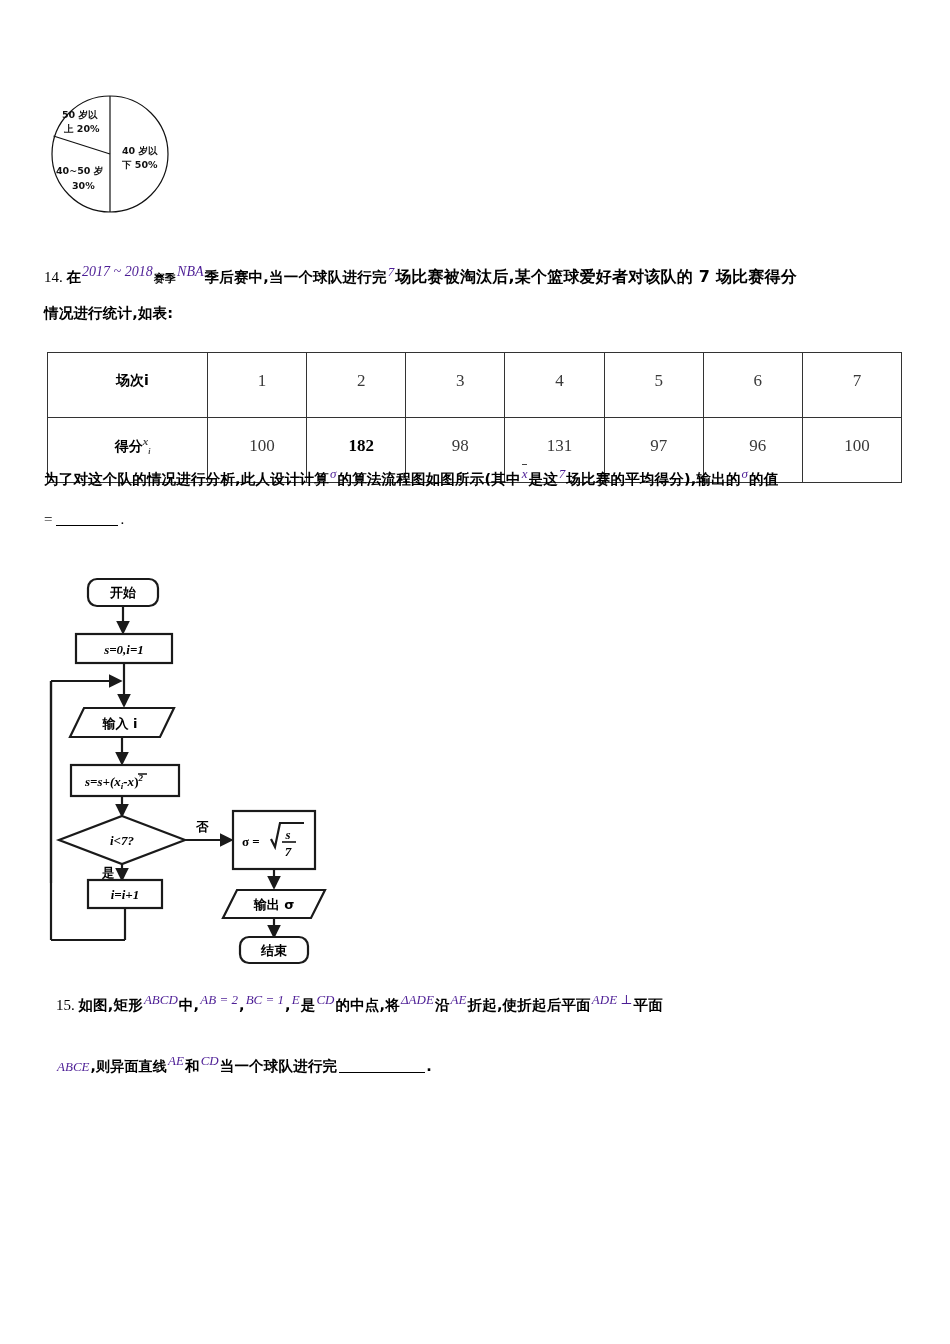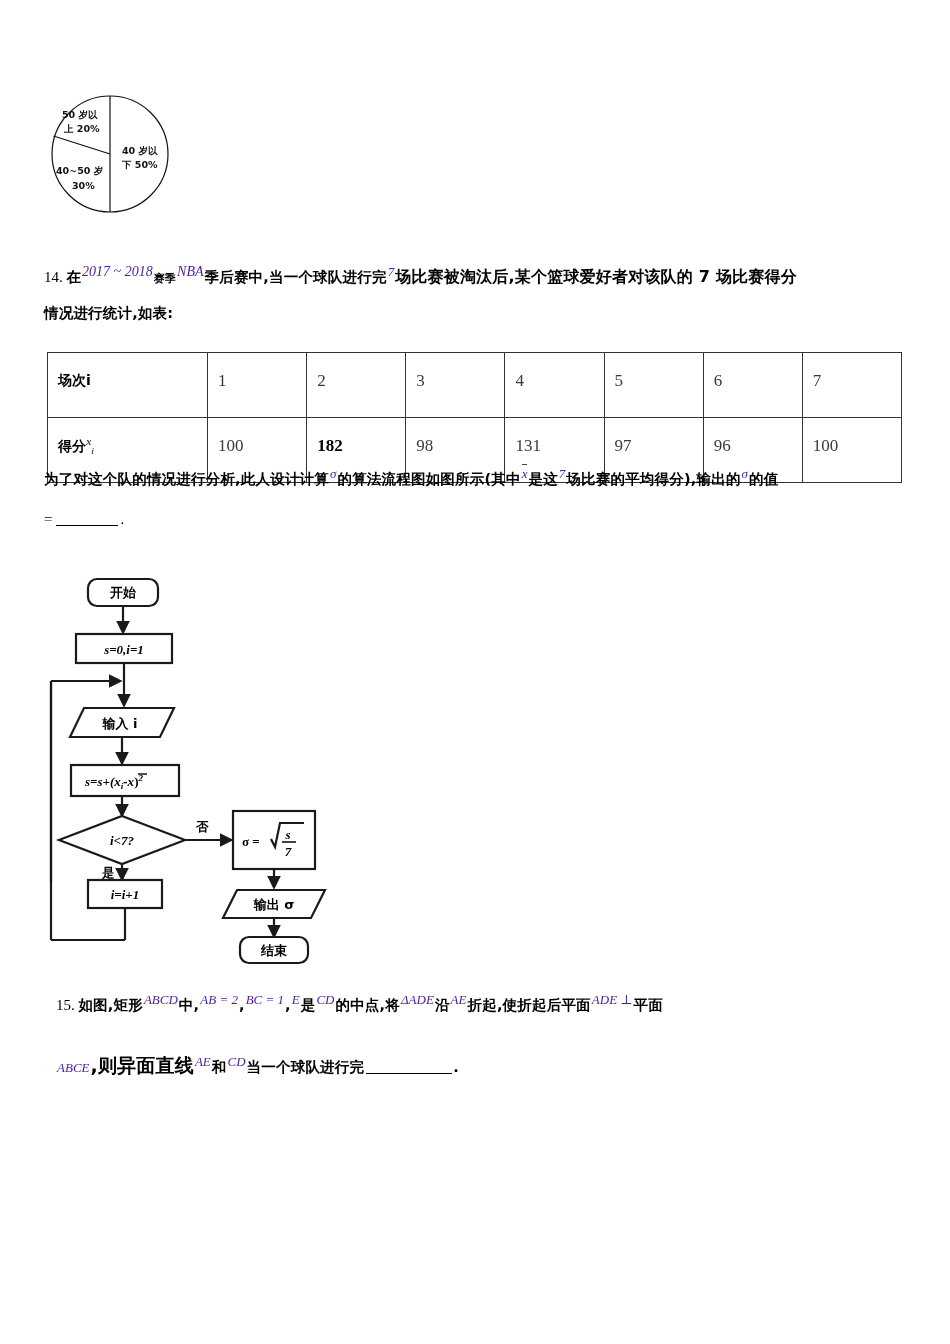--- a/index.html
+++ b/index.html
@@ -78,20 +78,21 @@
     table-layout: fixed;
   }
   #score-table td {
     border: 1px solid #333;
     height: 56px;
     padding: 0 0 8px 10px;
     vertical-align: middle;
     font-family: "Liberation Serif", "DejaVu Serif", serif;
     font-size: 17px;
     color: #3a3a3a;
+    text-align: center;
   }
   #score-table td.hdr-cell {
     font-family: "DejaVu Sans", "Liberation Sans", sans-serif;
     font-weight: 700;
     font-size: 14px;
     color: #000;
   }
   #score-table td.bold-val { font-weight: 700; color: #000; }
   #score-table col.c0 { width: 160px; }
 
@@ -308,17 +309,17 @@
       <text class="fc-text-cn" x="234" y="390" text-anchor="middle">结束</text>
     </svg>
   </div>
 
   <div id="q15">
     <div class="l1">
       <span class="qnum">15.</span>
       <span class="cn" style="font-size:14.5px">如图,矩形</span><span class="inl-math">ABCD</span><span class="cn" style="font-size:14.5px">中,</span><span class="inl-math">AB = 2</span><span class="cn" style="font-size:14.5px">,</span><span class="inl-math">BC = 1</span><span class="cn" style="font-size:14.5px">,</span><span class="inl-math">E</span><span class="cn" style="font-size:14.5px">是</span><span class="inl-math">CD</span><span class="cn" style="font-size:14.5px">的中点,将</span><span class="inl-math">ΔADE</span><span class="cn" style="font-size:14.5px">沿</span><span class="inl-math">AE</span><span class="cn" style="font-size:14.5px">折起,使折起后平面</span><span class="inl-math">ADE ⊥</span><span class="cn" style="font-size:14.5px">平面</span>
     </div>
     <div class="l2">
-      <span class="inl-math" style="vertical-align:baseline">ABCE</span><span class="cn" style="font-size:19px">,则异面直线</span><span class="inl-math">AE</span><span class="cn" style="font-size:14.5px">和</span><span class="inl-math">CD</span><span class="cn" style="font-size:14.5px">当一个球队进行完</span><span class="fillblank2"></span><span class="cn" style="font-size:14.5px">.</span>
+      <span class="inl-math" style="vertical-align:baseline">ABCE</span><span class="cn" style="font-size:14px">,则异面直线</span><span class="inl-math">AE</span><span class="cn" style="font-size:14.5px">和</span><span class="inl-math">CD</span><span class="cn" style="font-size:14.5px">当一个球队进行完</span><span class="fillblank2"></span><span class="cn" style="font-size:14.5px">.</span>
     </div>
   </div>
 
 </div>
 
 </body></html>

